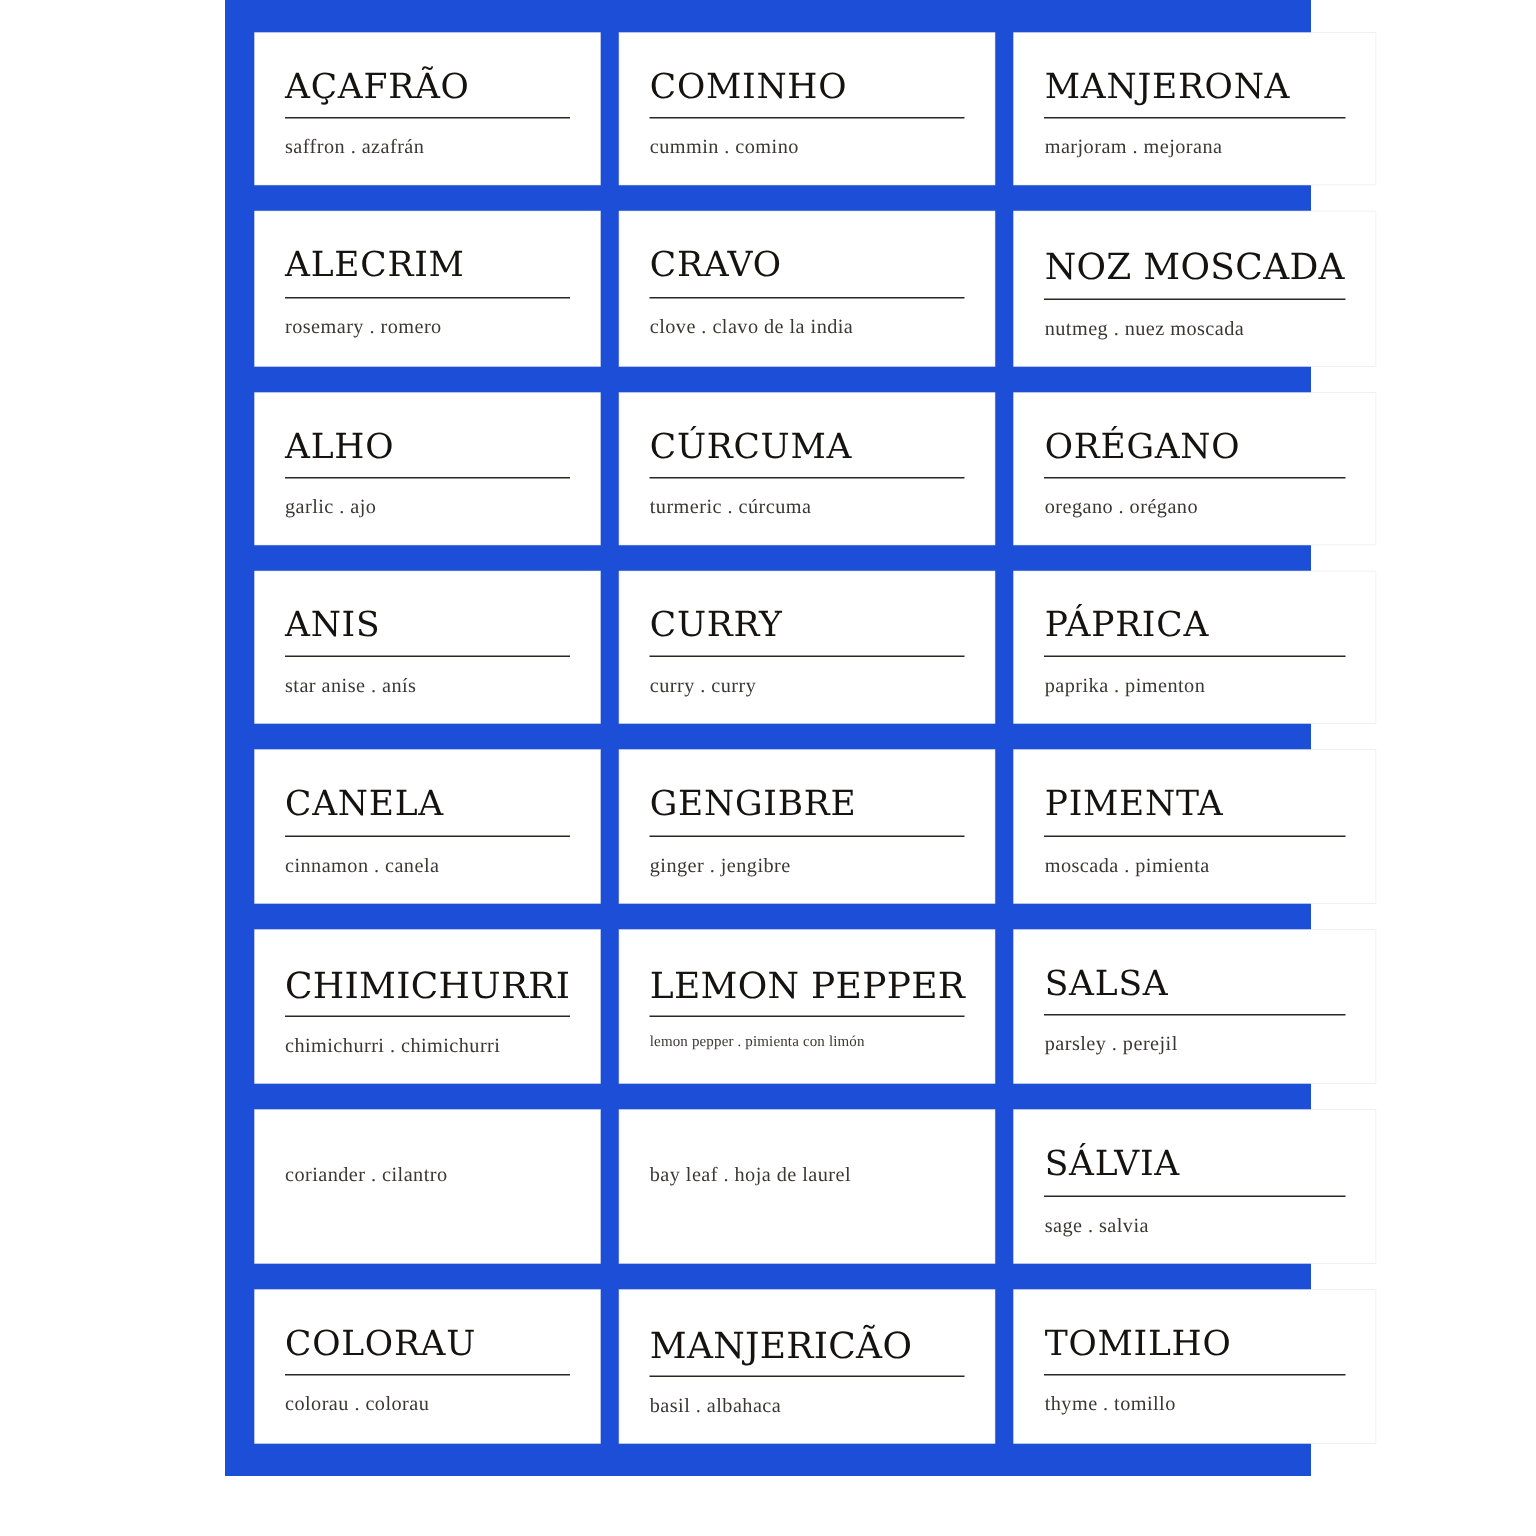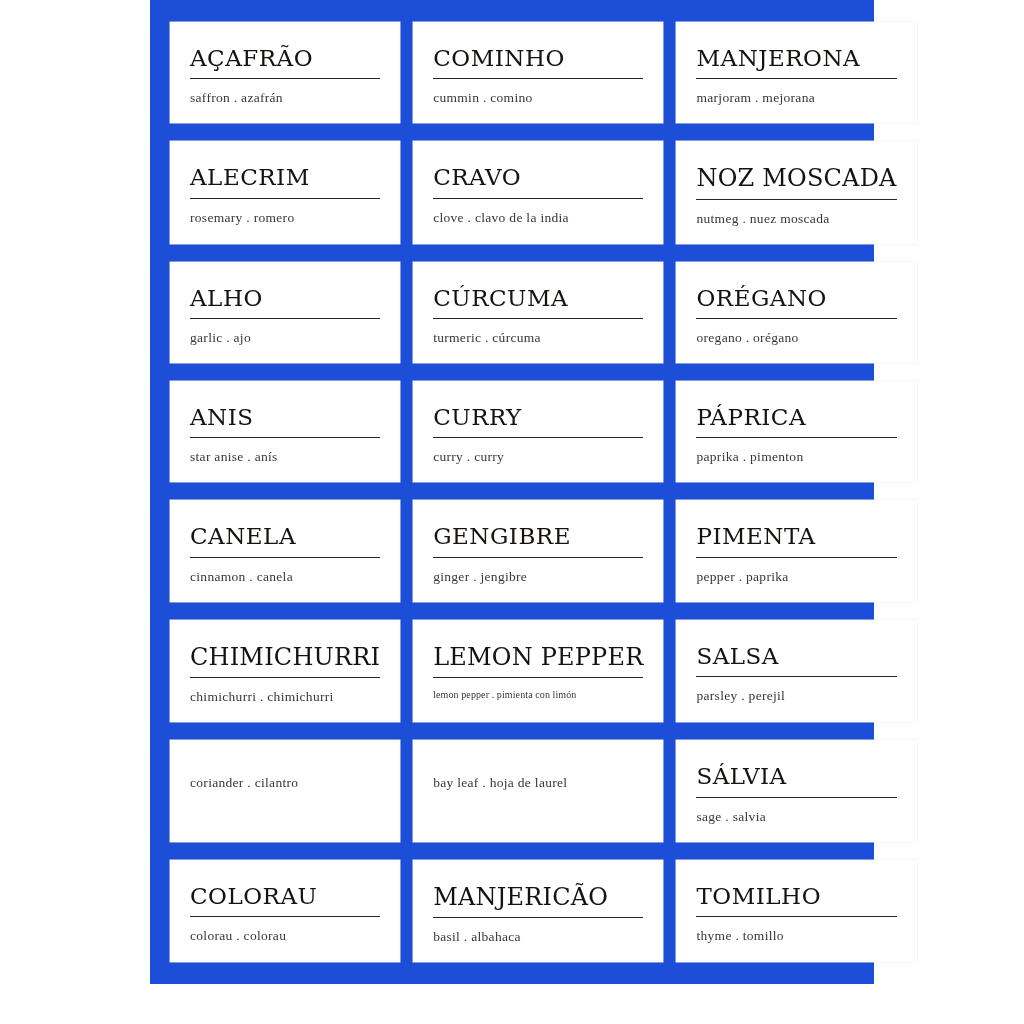--- a/index.html
+++ b/index.html
@@ -124,21 +124,21 @@
       <div class="label-card">
         <div class="card-title">CANELA</div>
         <div class="card-sub">cinnamon . canela</div>
       </div>
       <div class="label-card">
         <div class="card-title">GENGIBRE</div>
         <div class="card-sub">ginger . jengibre</div>
       </div>
       <div class="label-card">
         <div class="card-title">PIMENTA</div>
-        <div class="card-sub">pepper . paprika</div>
+        <div class="card-sub">moscada . pimienta</div>
       </div>
       <div class="label-card">
         <div class="card-title sz-s">CHIMICHURRI</div>
         <div class="card-sub">chimichurri . chimichurri</div>
       </div>
       <div class="label-card">
         <div class="card-title sz-s">LEMON PEPPER</div>
         <div class="card-sub sub-xs">lemon pepper . pimienta con limón</div>
       </div>
       <div class="label-card">

